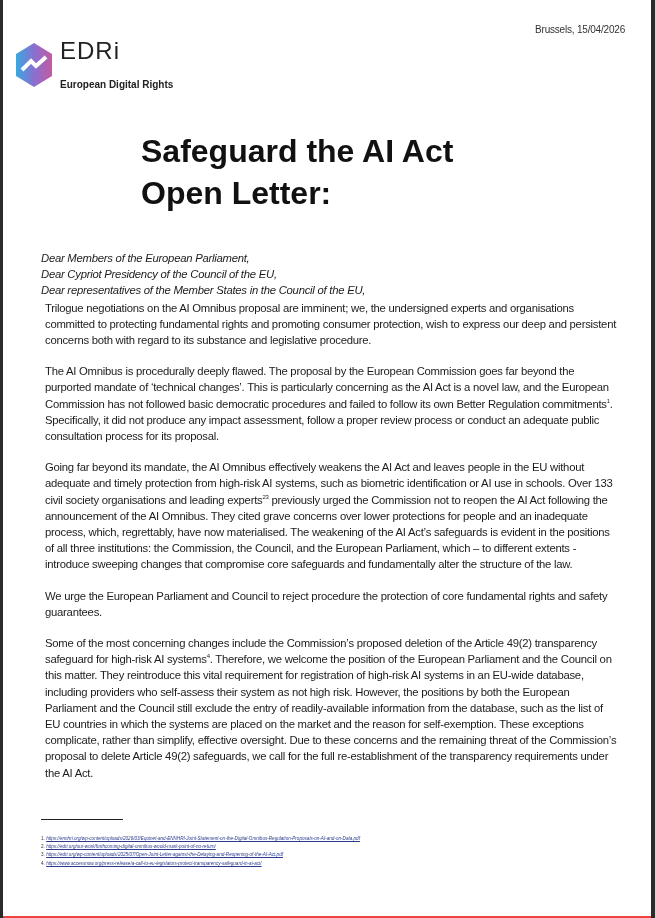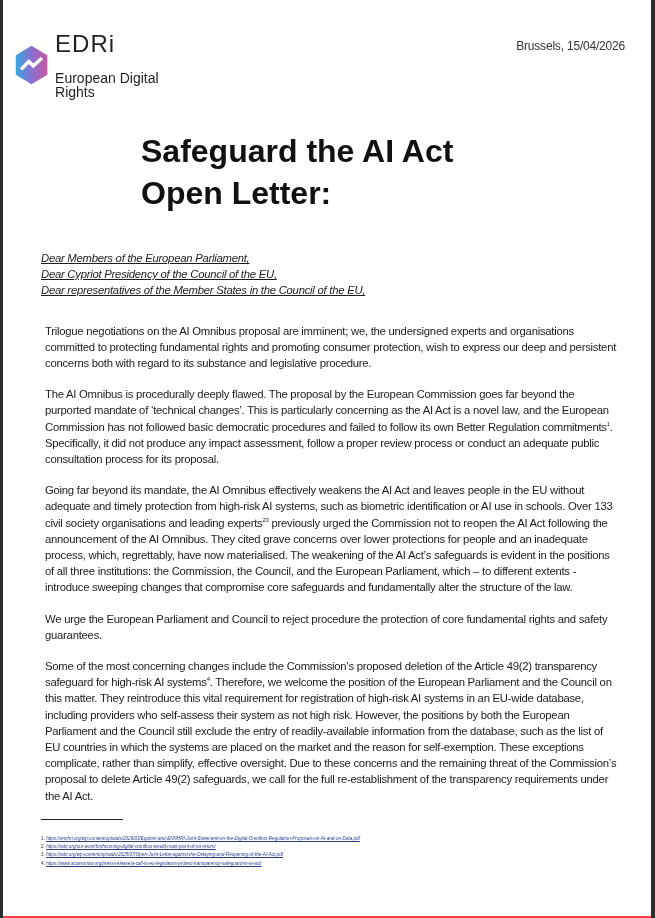--- a/index.html
+++ b/index.html
@@ -22,38 +22,38 @@
     position: absolute; left: 11px; top: 40px; width: 170px; height: 50px;
     display: flex; align-items: center;
   }
   .logo svg { display: block; }
   .logo-text { margin-left: 6px; }
   .logo-name {
     font-size: 24px; letter-spacing: 1px; color: #222;
     font-weight: normal; line-height: 26px;
   }
   .logo-sub {
-    font-size: 14px; color: #222; font-weight: normal; line-height: 14px;
+    font-size: 10px; color: #222; font-weight: bold; line-height: 14px;
     margin-top: 14px;
   }
   .date {
-    position: absolute; right: 26px; top: 39px;
-    font-size: 12px; color: #333; letter-spacing: -0.2px; text-align: right;
+    position: absolute; right: 26px; top: 24px;
+    font-size: 10px; color: #333; letter-spacing: -0.2px; text-align: right;
   }
   .title {
     position: absolute; left: 138px; top: 130px;
     font-size: 32px; font-weight: bold; line-height: 42px; color: #111;
     margin: 0;
   }
   .content {
     position: absolute; left: 38px; top: 250px; width: 578px;
     font-size: 11.3px; line-height: 16.2px; color: #1c1c1c;
     letter-spacing: -0.25px;
   }
-  .salutation { font-style: italic; margin: 0 0 24px 0; text-decoration: underline; }
+  .salutation { font-style: italic; margin: 0 0 1px 0; }
   .salutation div { line-height: 16.2px; }
   .para { margin: 0 0 15px 4px; }
   sup { font-size: 6px; line-height: 0; vertical-align: super; }
   .fn-rule {
     position: absolute; left: 38px; top: 819px; width: 82px; height: 1px;
     background: #222;
   }
   .footnotes {
     position: absolute; left: 38px; top: 835px; width: 560px;
     font-size: 4.6px; line-height: 8.2px; color: #223;

